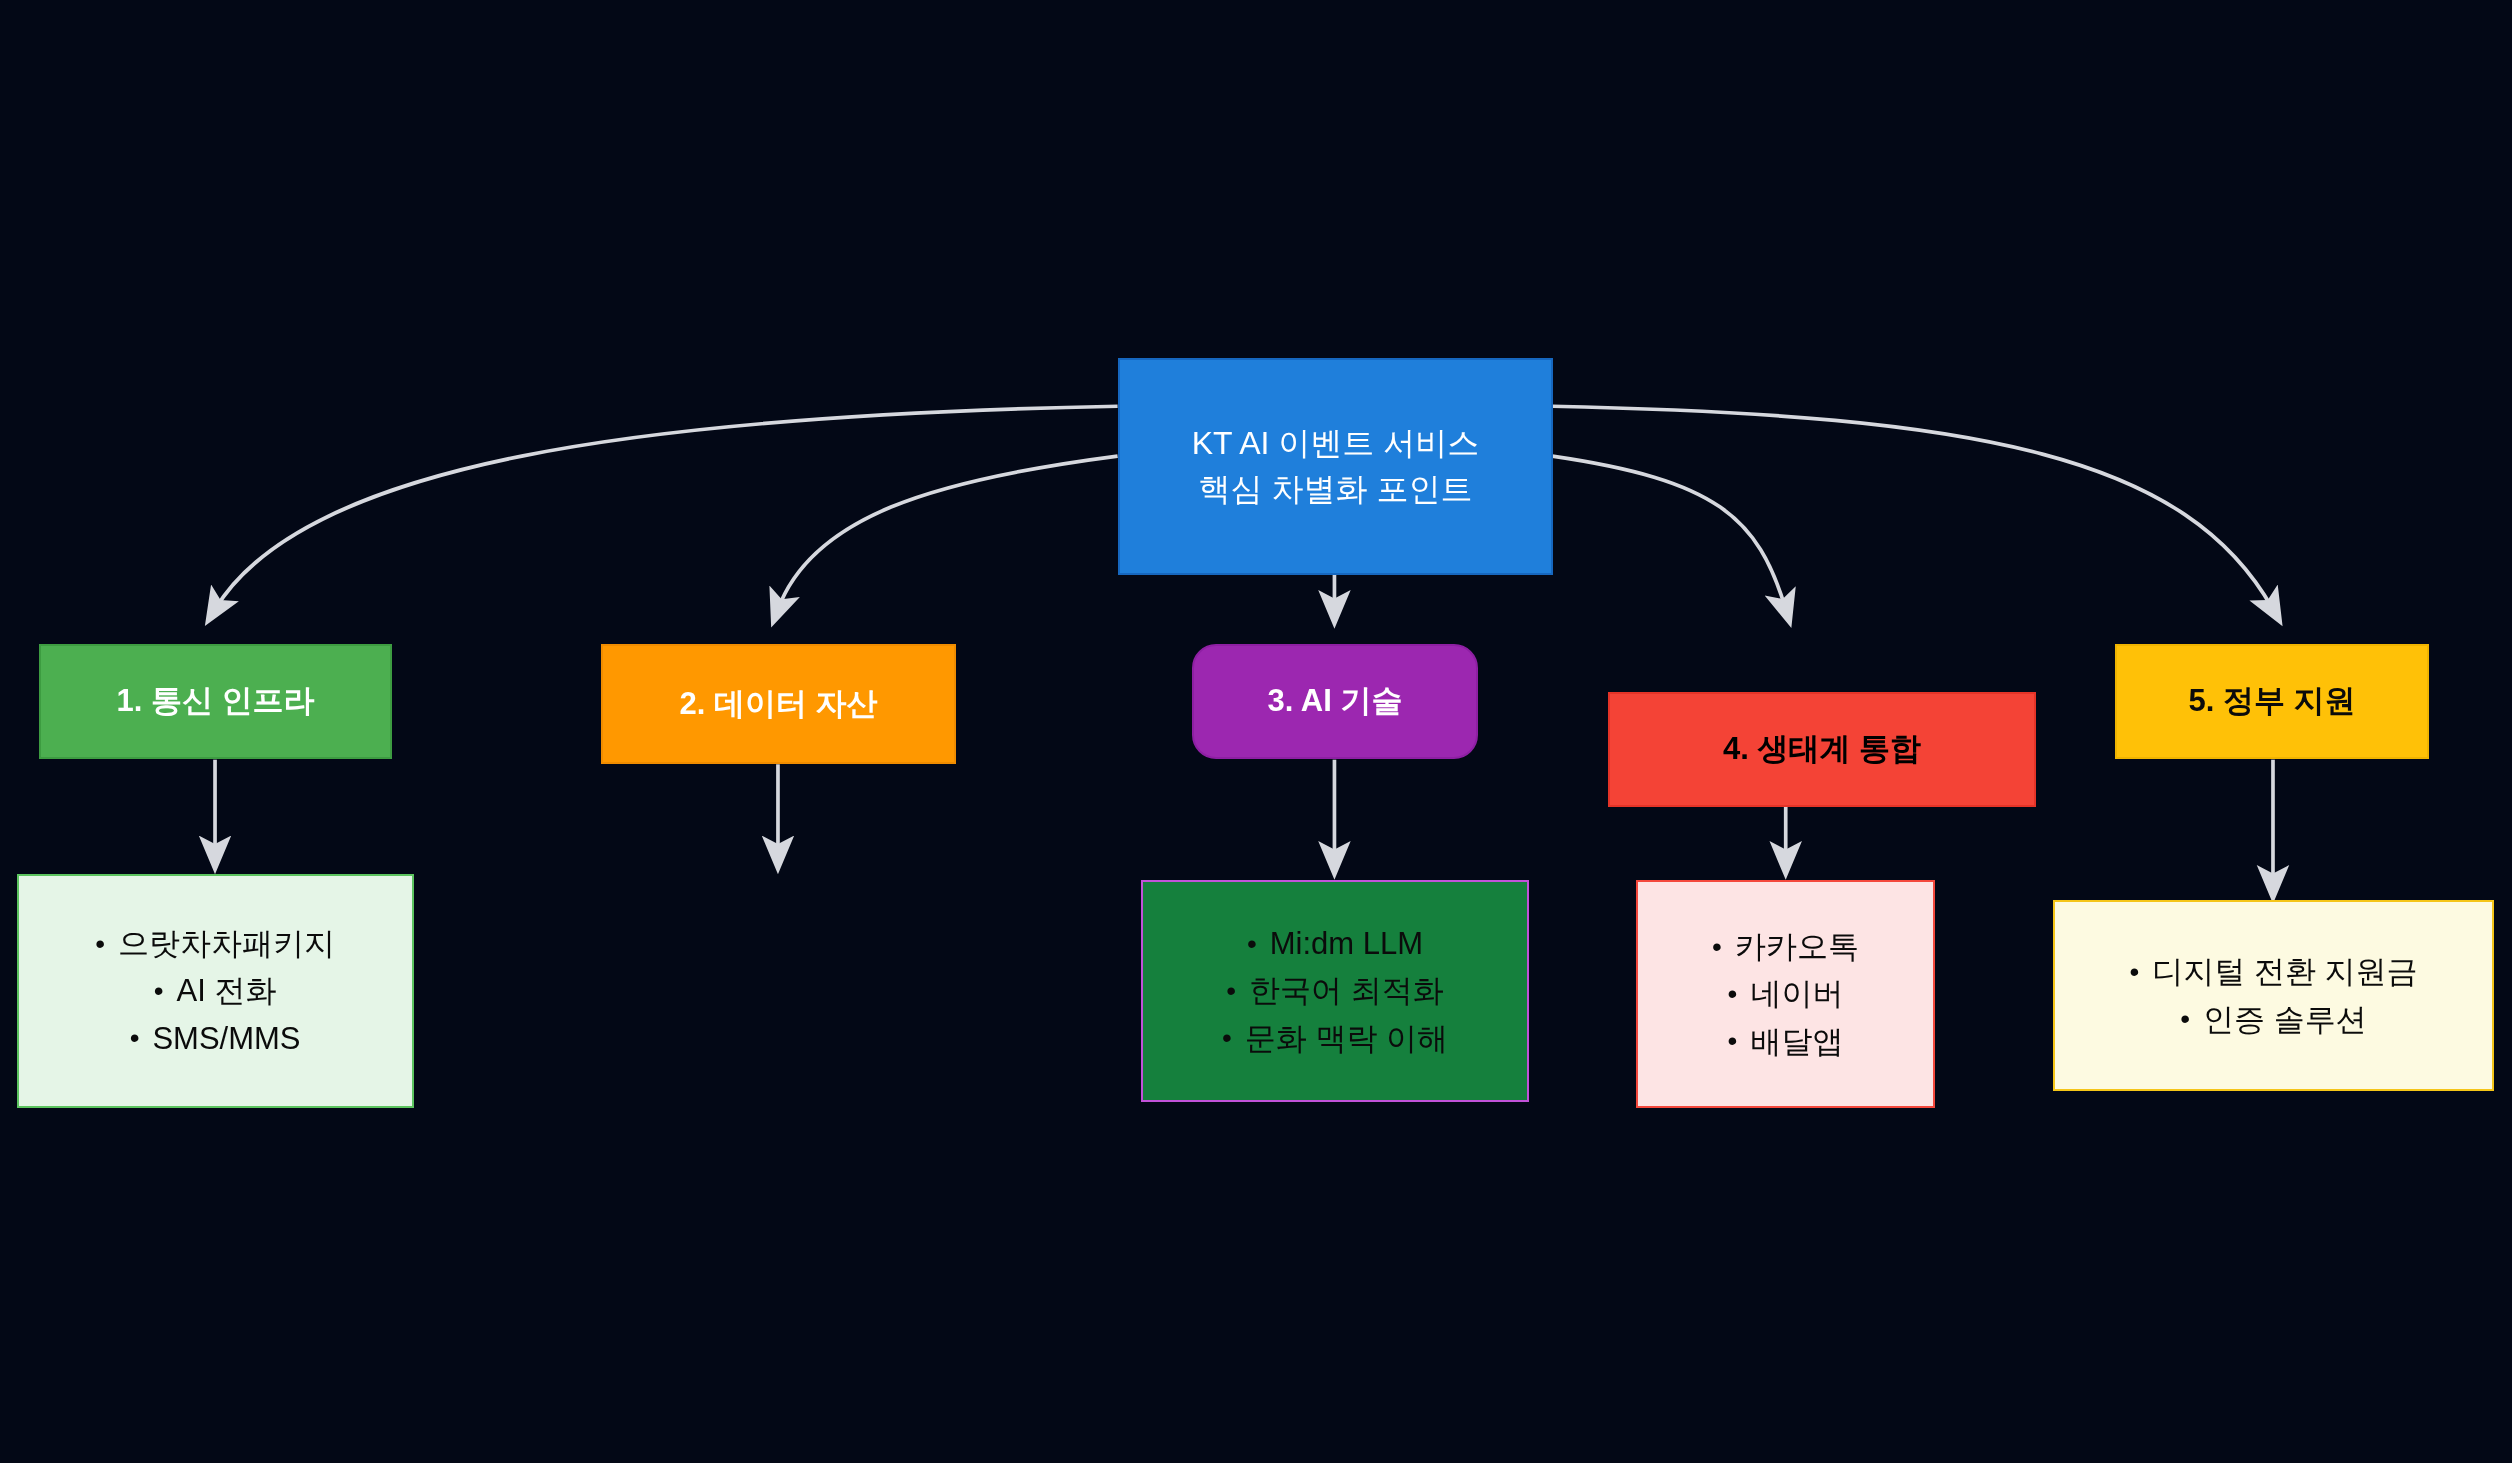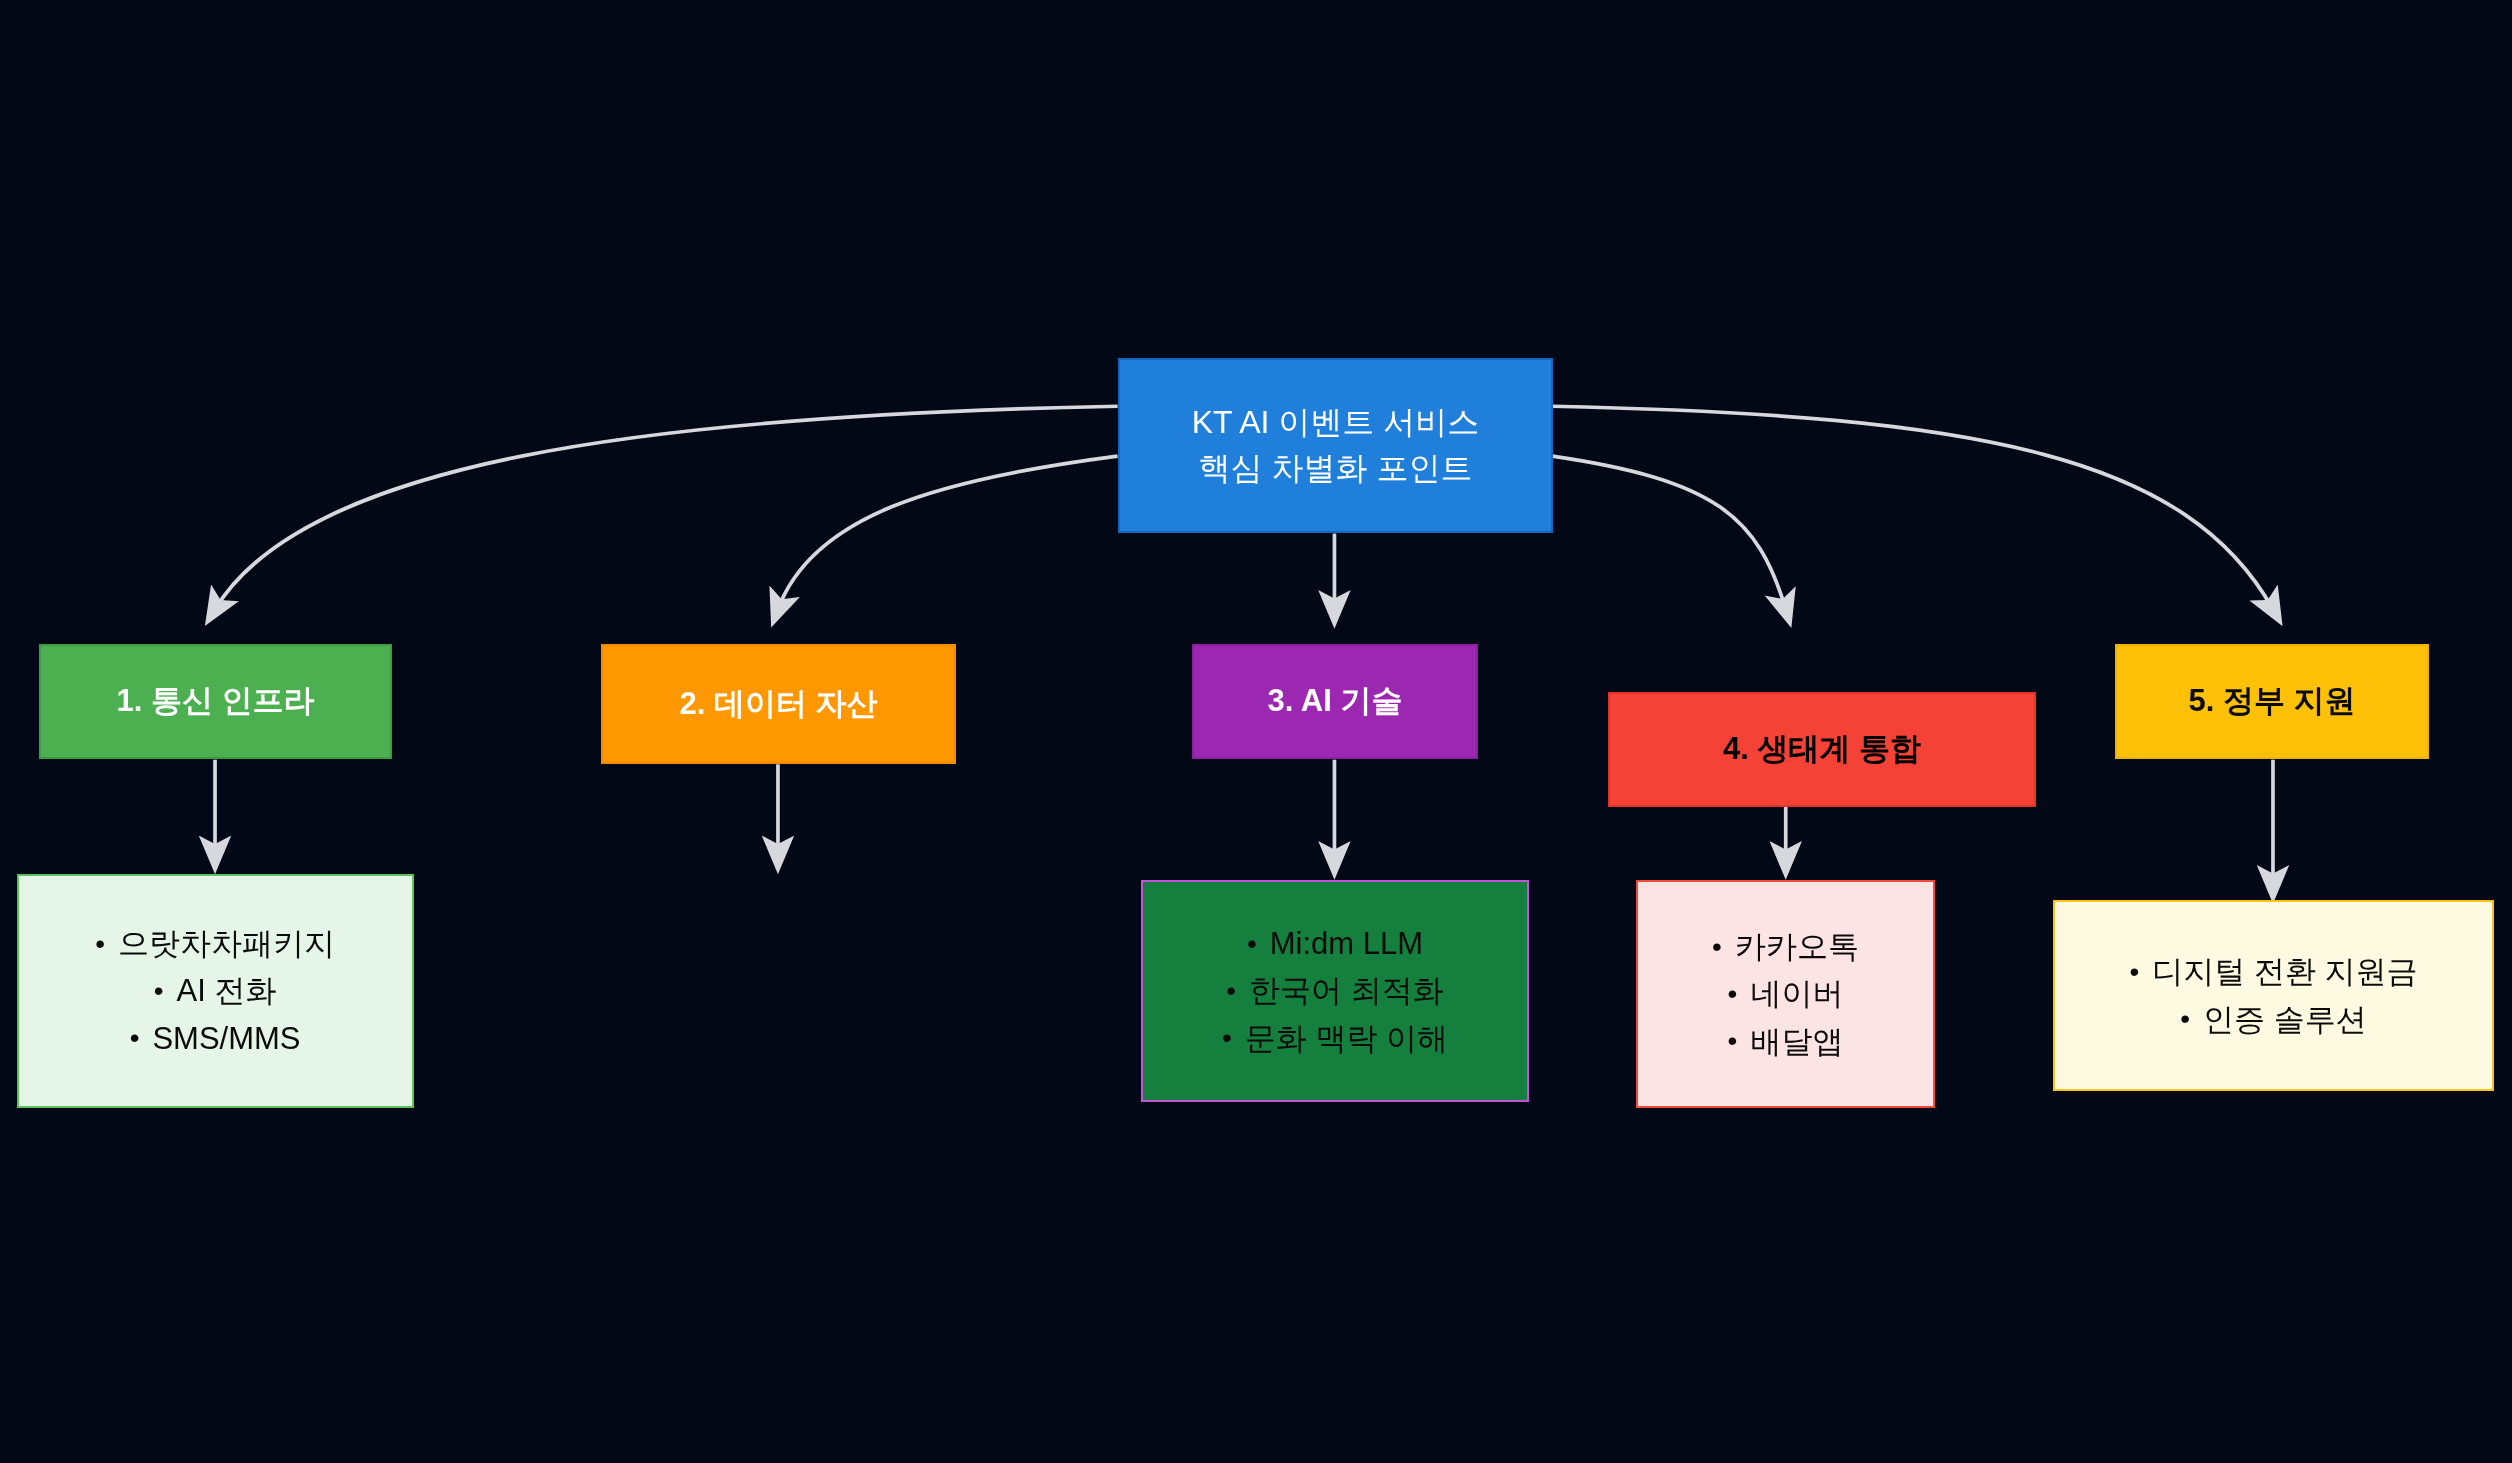--- a/index.html
+++ b/index.html
@@ -84,34 +84,34 @@
     <path d="M1682,494 C 1860,520 1905,560 1935,660" fill="none" stroke="#d6d8de" stroke-width="4" marker-end="url(#arrow)"></path>
     <path d="M1682,440 C 2150,450 2370,495 2463,660" fill="none" stroke="#d6d8de" stroke-width="4" marker-end="url(#arrow)"></path>
 
     <path d="M233,823 L233,926" fill="none" stroke="#d6d8de" stroke-width="4" marker-end="url(#arrow)"></path>
     <path d="M843,828 L843,926" fill="none" stroke="#d6d8de" stroke-width="4" marker-end="url(#arrow)"></path>
     <path d="M1446,823 L1446,932" fill="none" stroke="#d6d8de" stroke-width="4" marker-end="url(#arrow)"></path>
     <path d="M1935,823 L1935,932" fill="none" stroke="#d6d8de" stroke-width="4" marker-end="url(#arrow)"></path>
     <path d="M2463,823 L2463,958" fill="none" stroke="#d6d8de" stroke-width="4" marker-end="url(#arrow)"></path>
   </svg>
 
-  <div class="node node-root" style="left:1118px; top:358px; width:435px; height:175px;">
+  <div class="node node-root" style="left:1118px; top:358px; width:435px; height:217px;">
     <span class="root-line">KT AI 이벤트 서비스</span>
     <span class="root-line">핵심 차별화 포인트</span>
   </div>
 
   <div class="node node-cat" style="left:39px; top:644px; width:353px; height:115px; background:#4caf50; border-color:#3d9c41; color:#ffffff;">
     <span>1. 통신 인프라</span>
   </div>
 
   <div class="node node-cat" style="left:601px; top:644px; width:355px; height:120px; background:#ff9800; border-color:#f08c00; color:#ffffff;text-align:right;">
     <span>2. 데이터 자산</span>
   </div>
 
-  <div class="node node-cat" style="left:1192px; top:644px; width:286px; height:115px; background:#9c27b0; border-color:#8e1fa3; color:#ffffff;">
+  <div class="node node-cat" style="left:1192px; top:644px; width:286px; height:115px; background:#9c27b0; border-color:#8e1fa3; color:#ffffff;border-radius:24px;">
     <span>3. AI 기술</span>
   </div>
 
   <div class="node node-cat" style="left:1608px; top:644px; width:428px; height:115px; background:#f44336; border-color:#e53327; color:#000000;margin-top:48px;">
     <span>4. 생태계 통합</span>
   </div>
 
   <div class="node node-cat" style="left:2115px; top:644px; width:314px; height:115px; background:#ffc107; border-color:#f0b400; color:#0b0b0b;">
     <span>5. 정부 지원</span>
   </div>

